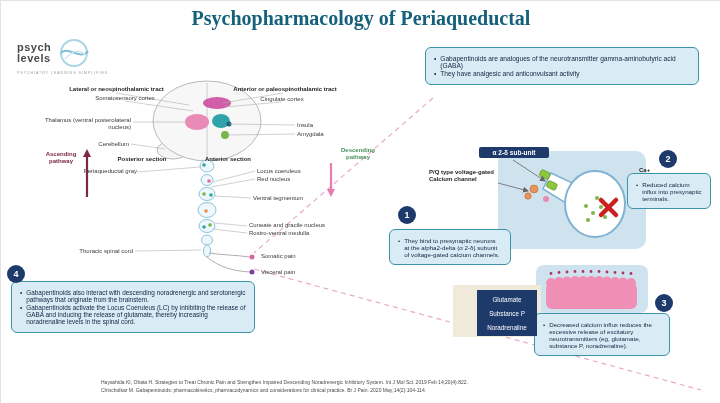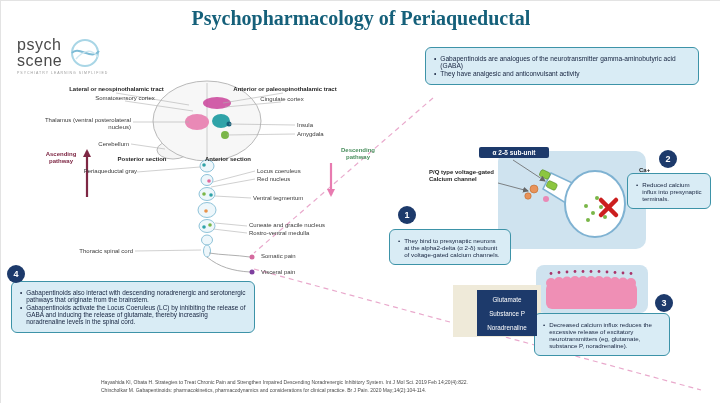--- a/index.html
+++ b/index.html
@@ -13,40 +13,40 @@
   .callout{position:absolute;background:#d9ecf5;border:1px solid #3d93a8;border-radius:6px;
            padding:5px 8px;z-index:4;color:#16233f;}
   .callout .bullet{display:flex;gap:4px;margin:1.5px 0;}
   .callout .dot{flex:0 0 auto;}
   .num{position:absolute;width:18px;height:18px;border-radius:50%;background:#1d3a6b;color:#fff;
        font-weight:bold;font-size:9px;display:flex;align-items:center;justify-content:center;z-index:6;}
   .navy-tag{position:absolute;background:#1d3a6b;color:#fff;font-size:6.5px;font-weight:bold;
             text-align:center;padding:2px 4px;border-radius:2px;z-index:5;}
   .logo{position:absolute;left:16px;top:36px;z-index:4;}
   .logo-row{display:flex;align-items:center;gap:4px;}
-  .logo-text{font-weight:normal;font-size:16px;line-height:1.0;color:#4a4a4a;letter-spacing:.5px;}
+  .logo-text{font-weight:bold;font-size:11px;line-height:1.0;color:#4a4a4a;letter-spacing:.5px;}
   .logo-tag{font-size:3.5px;letter-spacing:1px;color:#9a9a9a;margin-top:2px;text-transform:uppercase;}
   .refs{position:absolute;left:100px;top:377px;width:540px;font-size:5px;line-height:1.6;color:#4a4a4a;z-index:3;}
   .nt-box{position:absolute;left:476px;top:289px;width:60px;height:42px;background:#1d3a6b;color:#fff;
           font-size:6.3px;text-align:center;z-index:5;display:flex;flex-direction:column;justify-content:space-around;padding:2px 0;}
   .beige{position:absolute;left:452px;top:284px;width:88px;height:52px;background:#efead9;z-index:2;}
   .s1{font-size:6.2px;}
 </style>
 </head>
 <body>
 
 <div id="slide">
 
   <div class="title">Psychopharmacology of Periaqueductal</div>
 
   <div class="logo">
     <div class="logo-row">
       <div class="logo-text">
         <div>psych</div>
-        <div>scene</div>
+        <div>levels</div>
       </div>
       <svg width="38" height="32" viewBox="0 0 38 32">
         <circle cx="19" cy="16" r="13" fill="none" stroke="#a9d6e6" stroke-width="2"></circle>
         <path d="M6,16 C12,8 26,24 33,14" fill="none" stroke="#7fbcd6" stroke-width="2"></path>
         <path d="M10,22 C16,15 24,10 32,20" fill="none" stroke="#cfe7f0" stroke-width="1.5"></path>
       </svg>
     </div>
     <div class="logo-tag">psychiatry learning simplified</div>
   </div>
 

